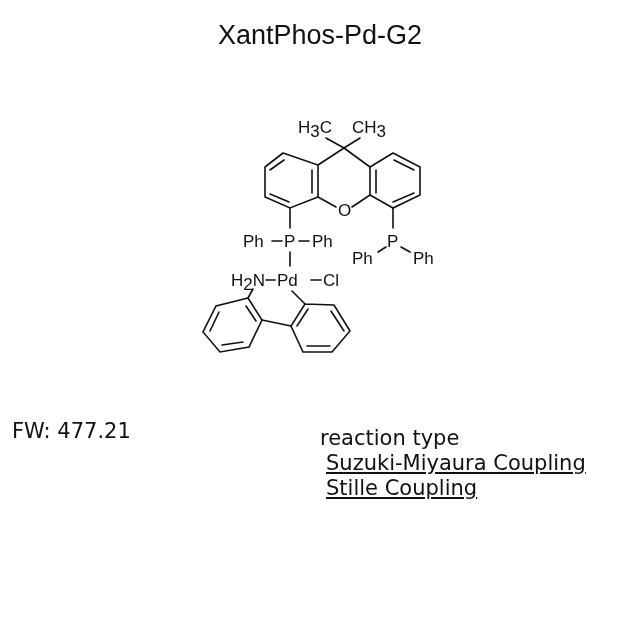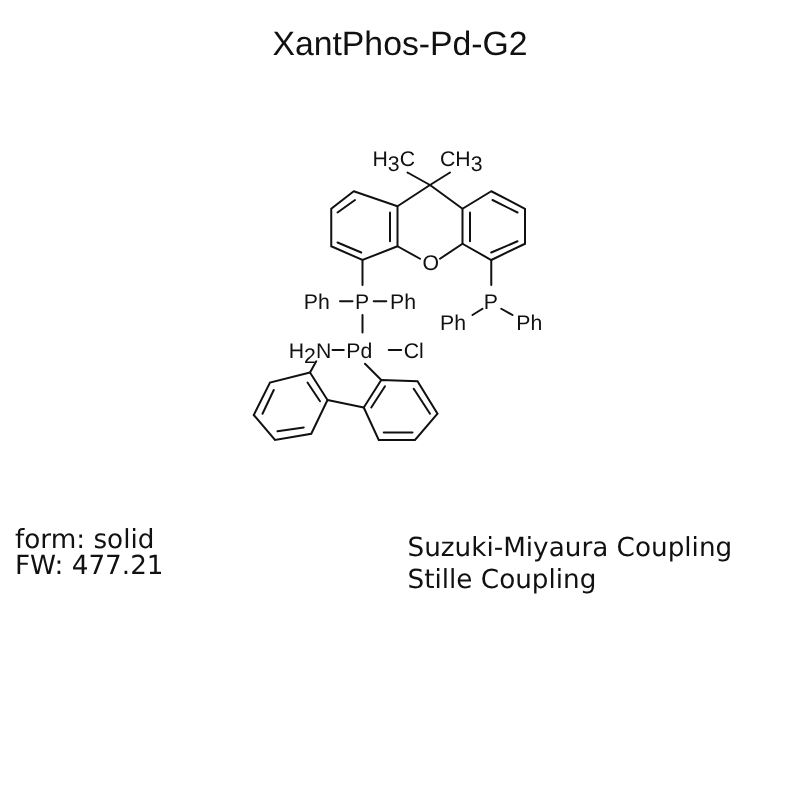--- a/index.html
+++ b/index.html
@@ -2,21 +2,21 @@
 <html><head>
 <meta charset="utf-8">
 <style>
   html, body { margin:0; padding:0; background:#ffffff; }
   body { width:640px; height:640px; position:relative; overflow:hidden; font-family:"DejaVu Sans", sans-serif; color:#111; }
   .title { position:absolute; top:20px; left:0; width:640px; text-align:center; font-size:27px; font-family:"Liberation Sans", sans-serif; color:#111; }
   .struct { position:absolute; left:0; top:0; }
   .struct text { font-family:"Liberation Sans", sans-serif; font-size:17px; fill:#111; }
   .props { position:absolute; left:12px; top:421px; font-size:21px; line-height:21px; color:#111; }
   .rxn { position:absolute; left:320px; top:426px; font-size:21px; line-height:25px; color:#111; }
-  .rxn .item { padding-left:6px; }
+  .rxn .item { padding-left:6px;text-decoration:underline; }
 </style>
 </head>
 <body>
 
 <div class="title">XantPhos-Pd-G2</div>
 
 <svg class="struct" width="640" height="640" viewBox="0 0 640 640">
   <g stroke="#111" stroke-width="1.6" fill="none" stroke-linecap="round">
 
     <polyline points="283,153 318,165 318,197 290,208 265,197 265,167 283,153"></polyline>
@@ -72,20 +72,20 @@
   <text x="312" y="247">Ph</text>
   <text x="387" y="247">P</text>
   <text x="352" y="264">Ph</text>
   <text x="413" y="264">Ph</text>
   <text x="231" y="286"><tspan>H</tspan><tspan class="sub" dy="4">2</tspan><tspan dy="-4">N</tspan></text>
   <text x="277" y="286">Pd</text>
   <text x="323" y="286">Cl</text>
 </svg>
 
 <div class="props">
-  <div>form: solid</div>
   <div>FW: 477.21</div>
 </div>
 
 <div class="rxn">
+  <div>reaction type</div>
   <div class="item">Suzuki-Miyaura Coupling</div>
   <div class="item">Stille Coupling</div>
 </div>
 
 </body></html>

